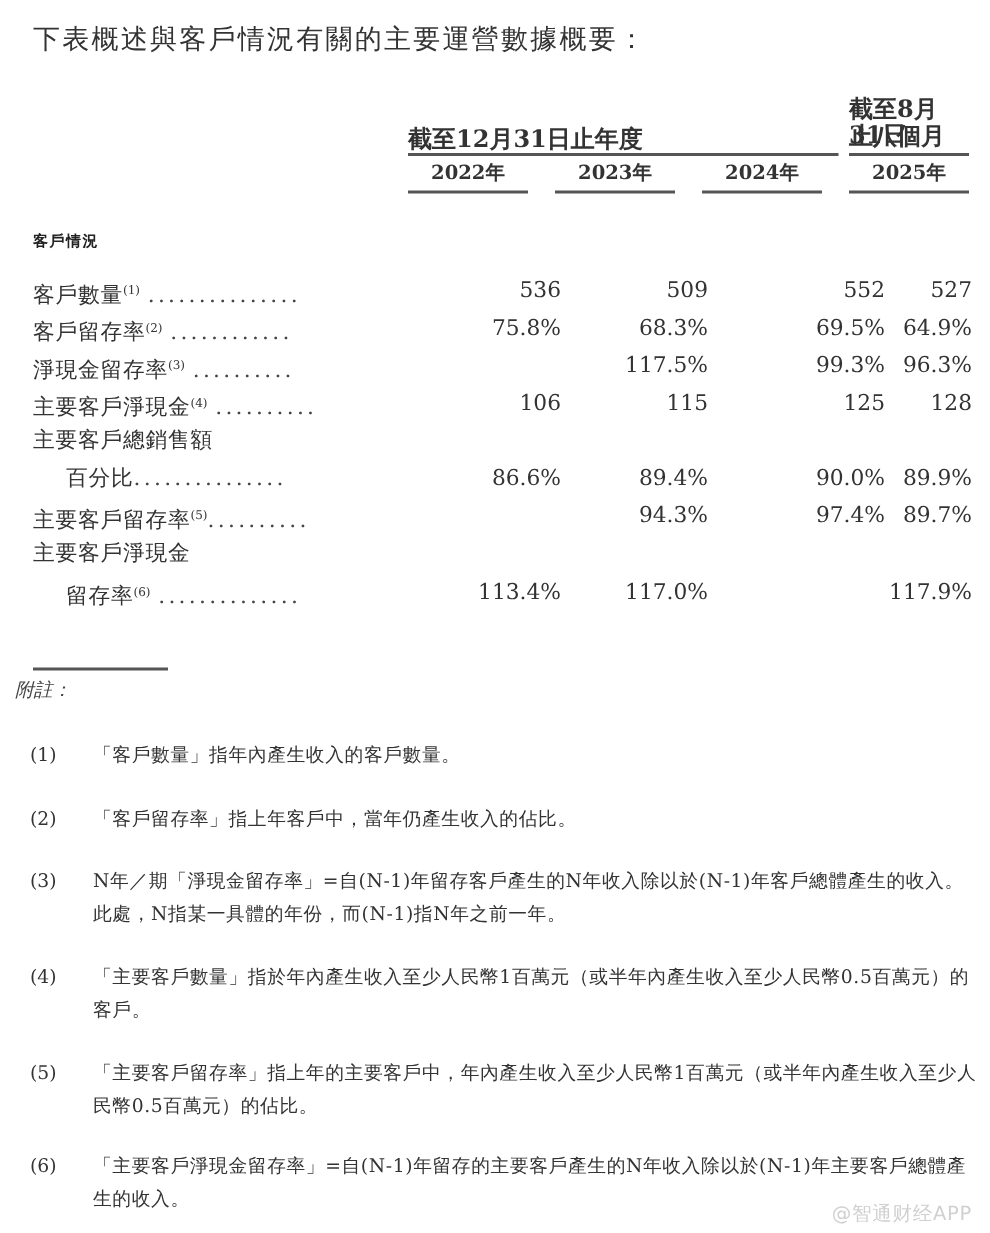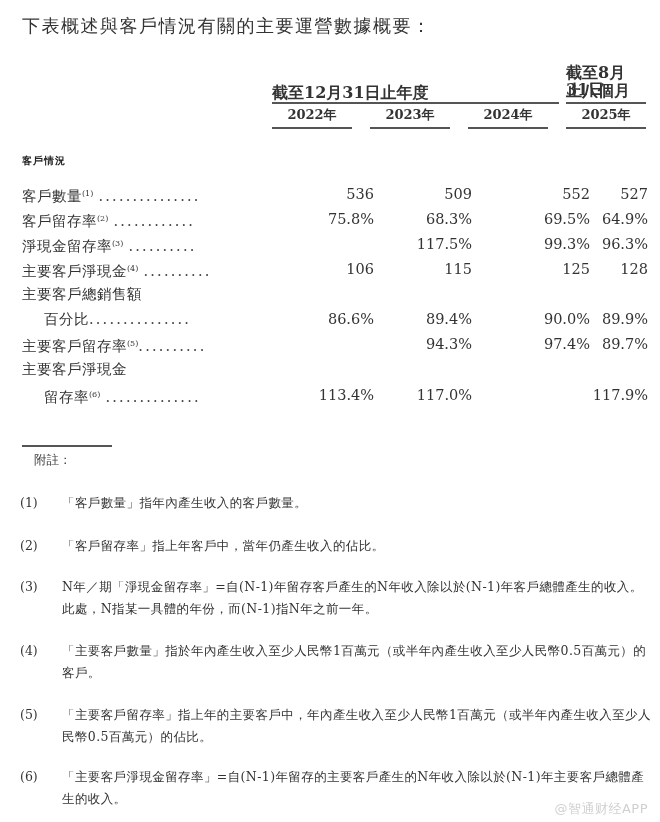--- a/index.html
+++ b/index.html
@@ -43,21 +43,21 @@
       position: absolute; top: 0; text-align: right; color: #333;
     }
     .c0 { left: 248px; width: 104px; }
     .c1 { left: 346px; width: 104px; }
     .c2 { left: 444px; width: 104px; margin-left: 20px; }
     .c3 { left: 522px; width: 104px; }
     .notes-rule {
       position: absolute; left: 22px; top: 445px; width: 90px; height: 1.5px; background: #555;
     }
     .notes-title {
-      position: absolute; left: 34px; top: 452px; font-size: 12.5px; color: #444;
+      position: absolute; left: 10px; top: 452px; font-size: 12.5px; font-style: italic; color: #444;
     }
     .note {
       position: absolute; left: 20px; width: 620px; font-size: 12.5px; line-height: 22px; color: #333;
     }
     .note .num { position: absolute; left: 0; top: 0; width: 36px; }
     .note .txt { position: absolute; left: 42px; top: 0; width: 590px; letter-spacing: 0.4px; }
     .watermark {
       position: absolute; right: 12px; bottom: 4px; font-family: "DejaVu Sans", sans-serif;
       font-size: 13px; color: #d0d0d0; letter-spacing: 0.5px;
     }

